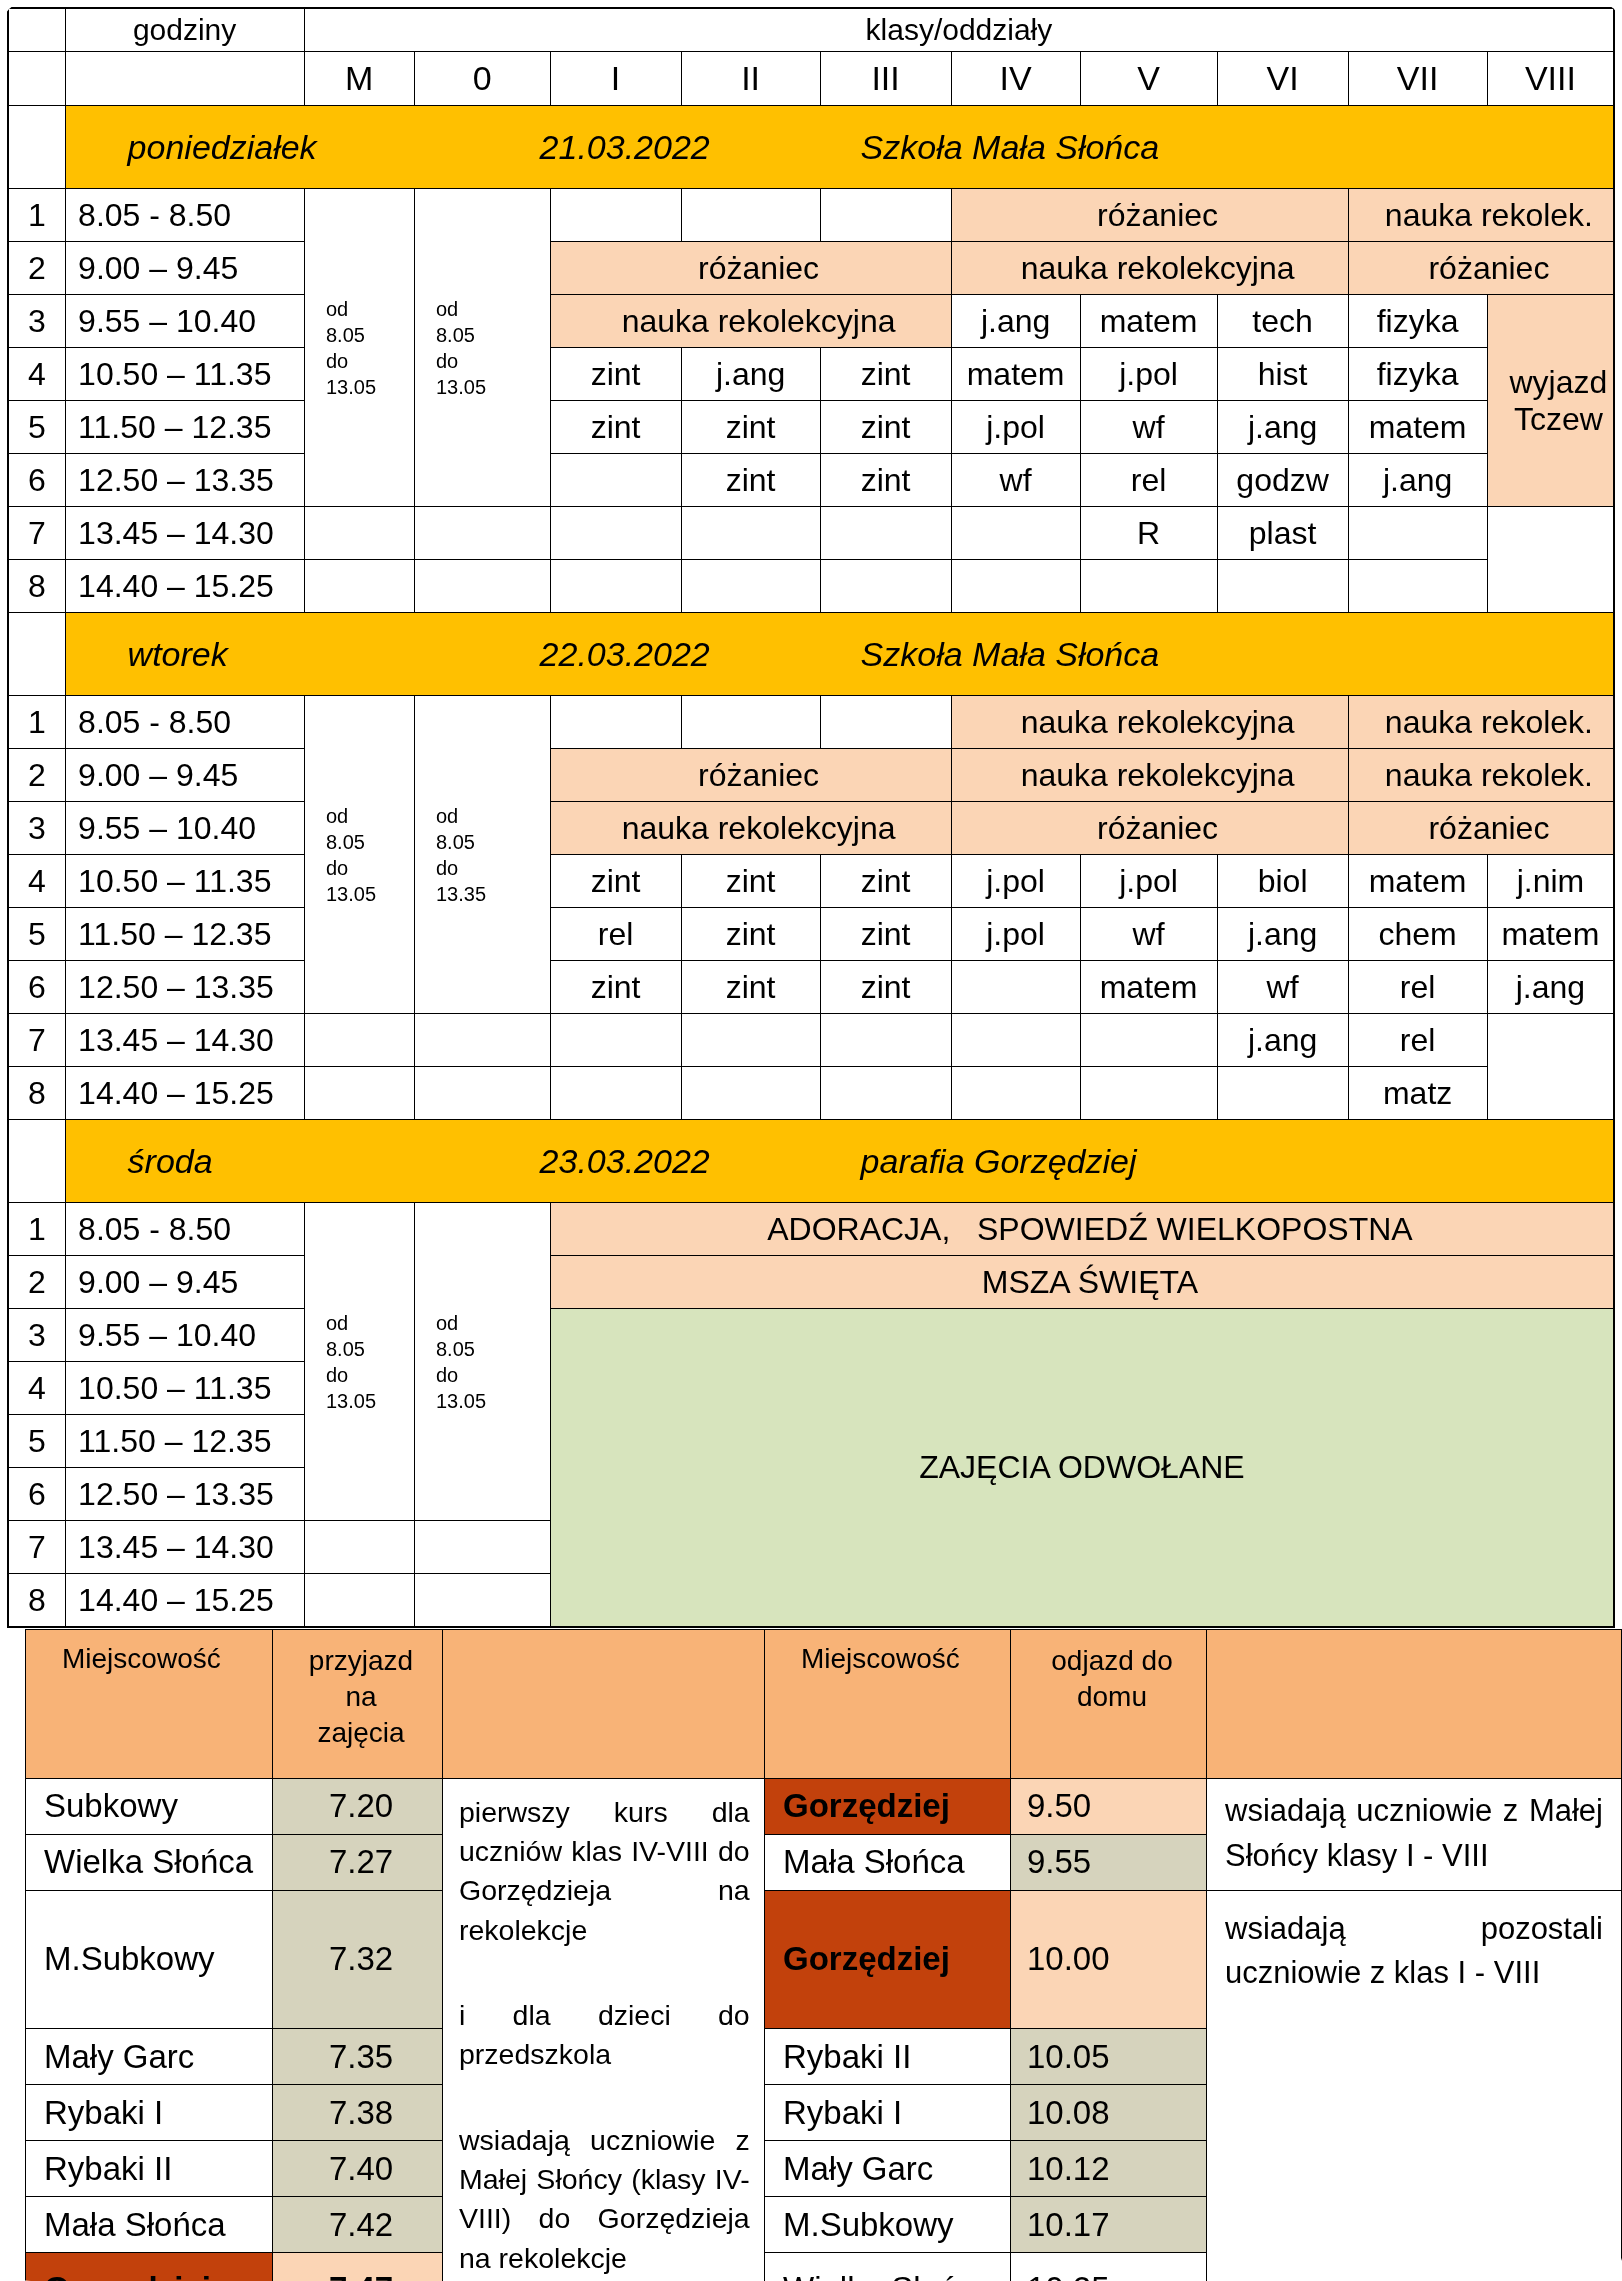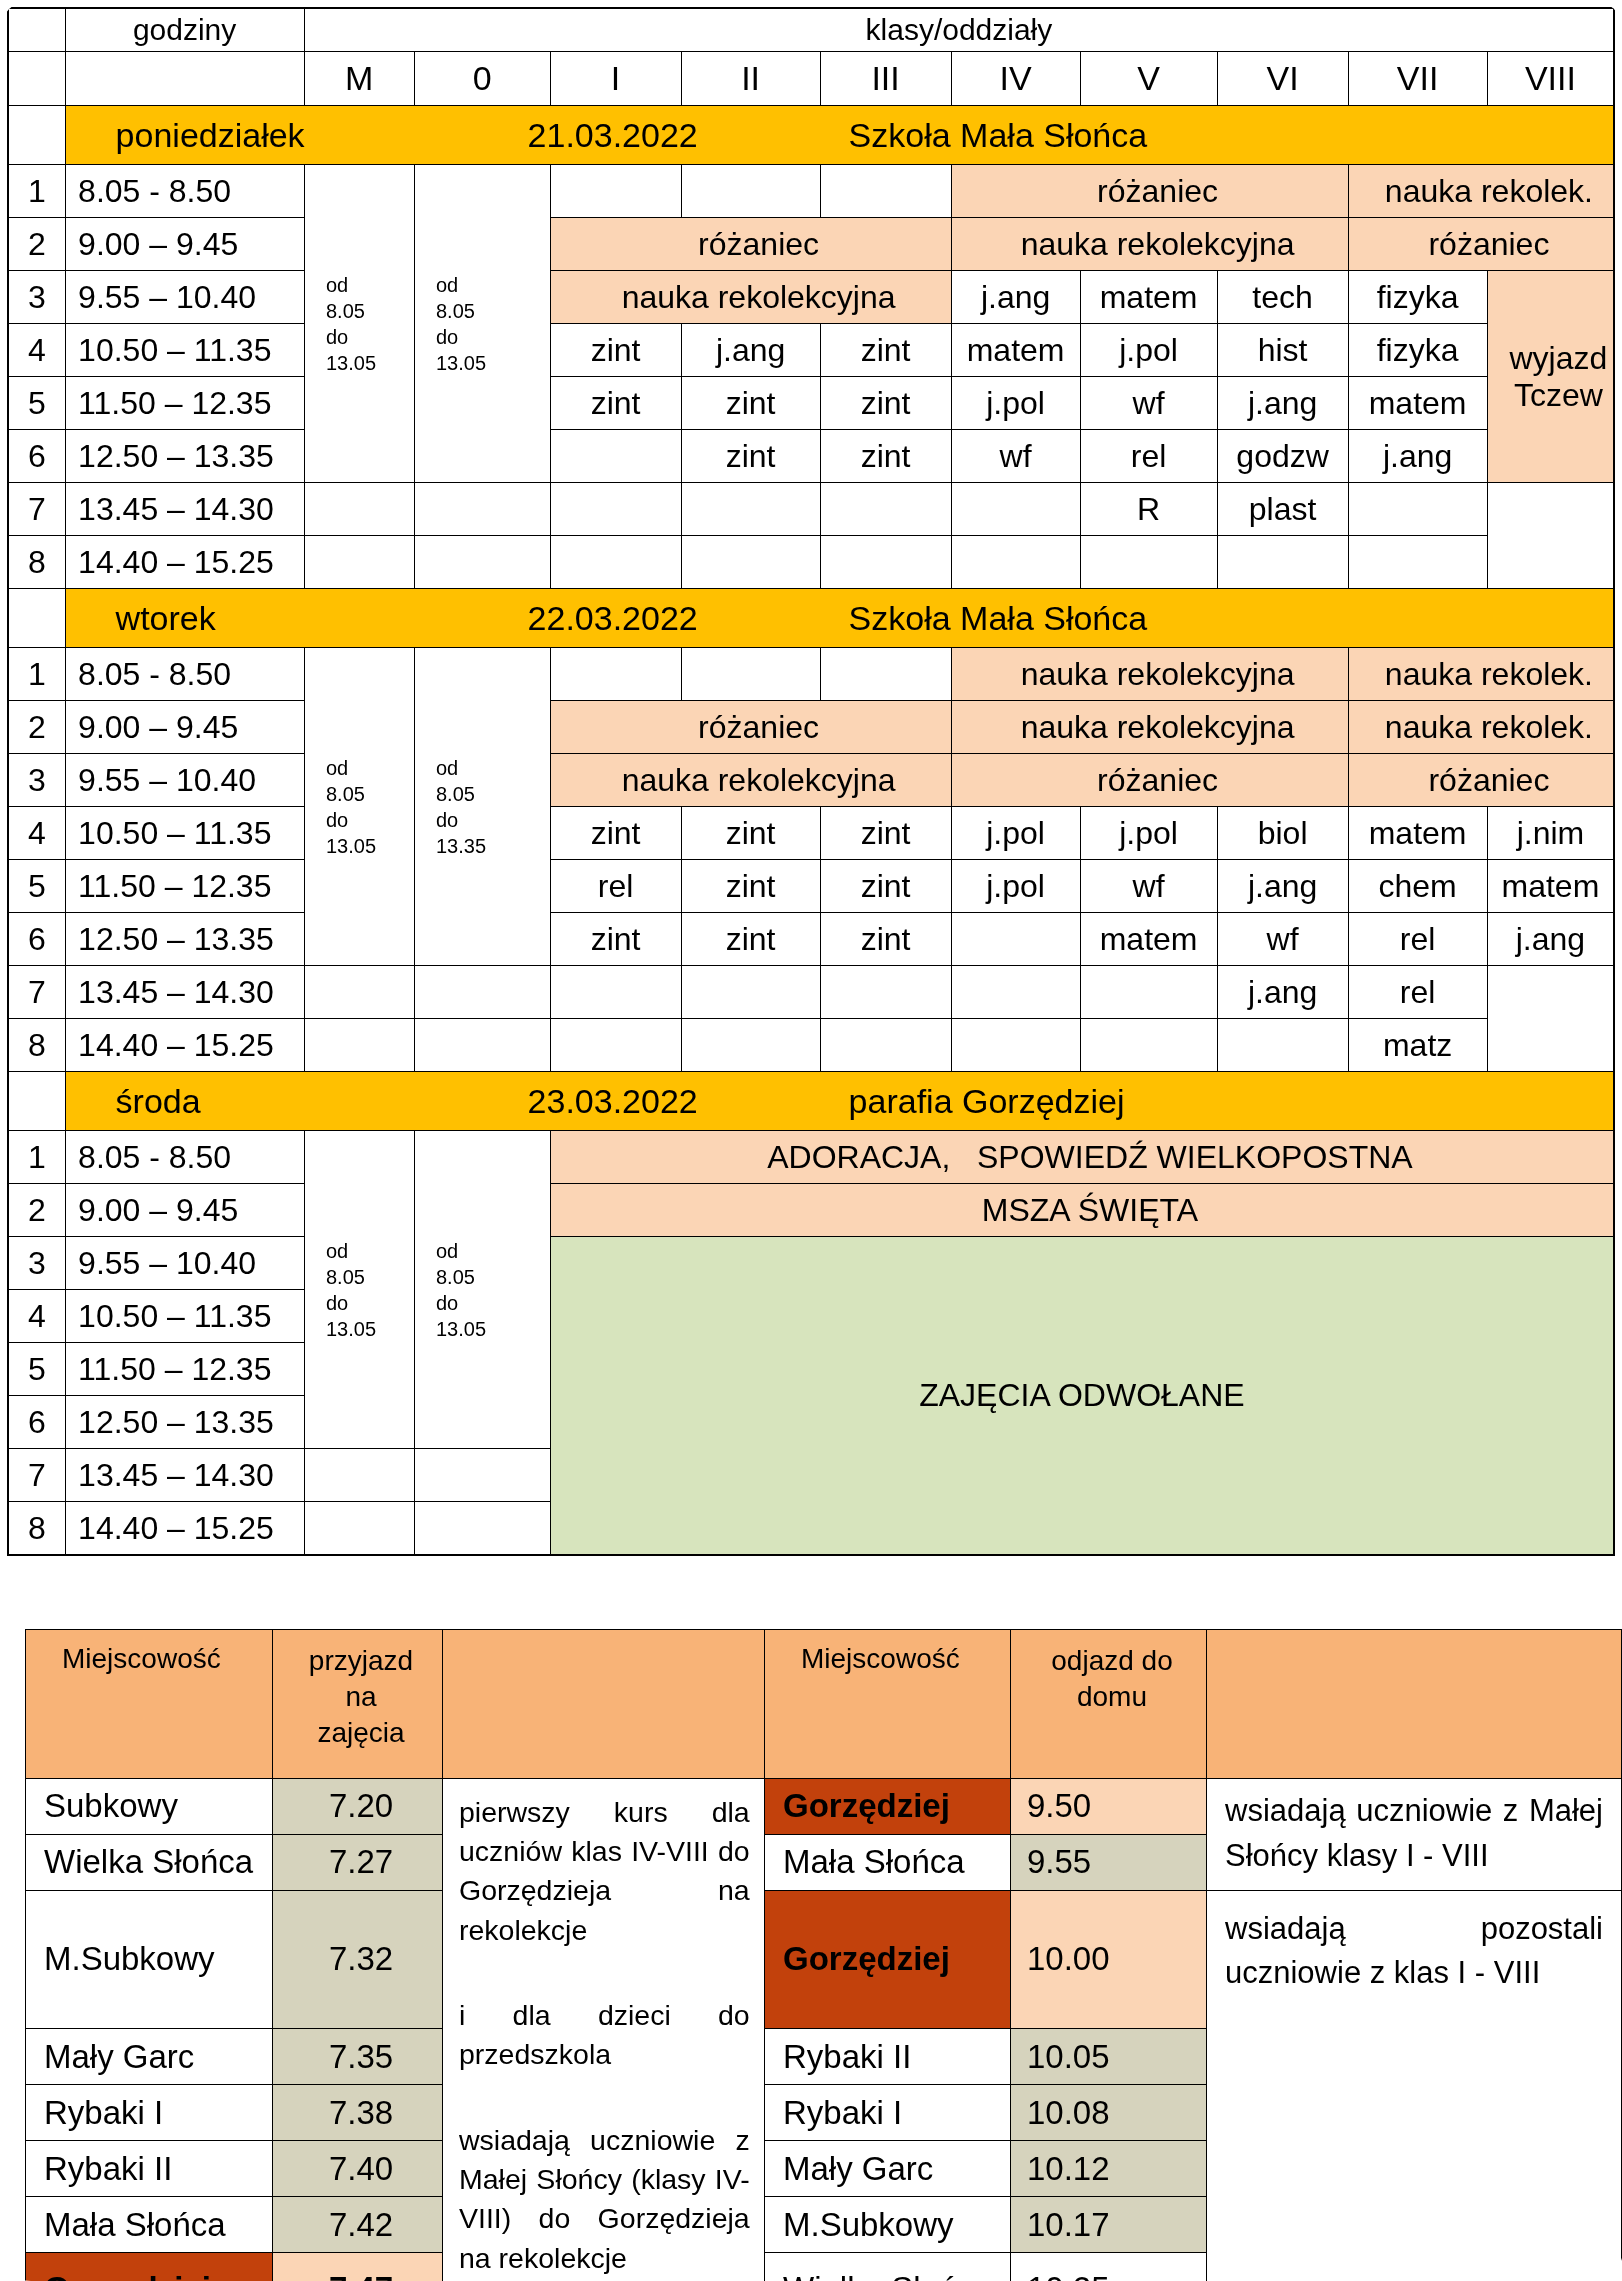--- a/index.html
+++ b/index.html
@@ -13,21 +13,21 @@
   .main td{border:1.8px solid #000;font-size:32px;}
   tr.h1 td{height:42px;font-size:30px;}
   tr.h2 td{height:53px;font-size:34px;}
   tr.bn td{height:58px;}
   tr.rp td{height:52px;}
   td.t{text-align:left;padding-left:12.5px;margin-top:21px;}
   td.no{text-align:left;padding-left:21.4px;white-space:pre-line;line-height:1.3;font-size:20px;}
   .pe{background:#FBD5B5;padding-left:16px;}
   .gr{background:#D7E4BD;}
   .yl{background:#FFC000;}
-  td.banner-cell{padding:0;}
+  td.banner-cell{padding:12px;font-style:italic;}
   .bfl{display:flex;align-items:center;width:100%;height:100%;font-size:34px;}
   .b1{width:419px;padding-left:50px;box-sizing:border-box;text-align:left;}
   .b2{width:328px;padding-left:43px;box-sizing:border-box;text-align:left;}
   .b3{flex:1;padding-left:36px;box-sizing:border-box;text-align:left;}
   td.prewrap{white-space:pre-wrap;font-size:32px;}
 
   
   .bus-title{position:absolute;left:27px;top:1552px;font-size:41px;}
   .bus{position:absolute;left:25px;top:1629px;width:1596px;border:1.8px solid #000;}
   .bus td{border:1.8px solid #000;font-size:33px;padding-left:7px;}

